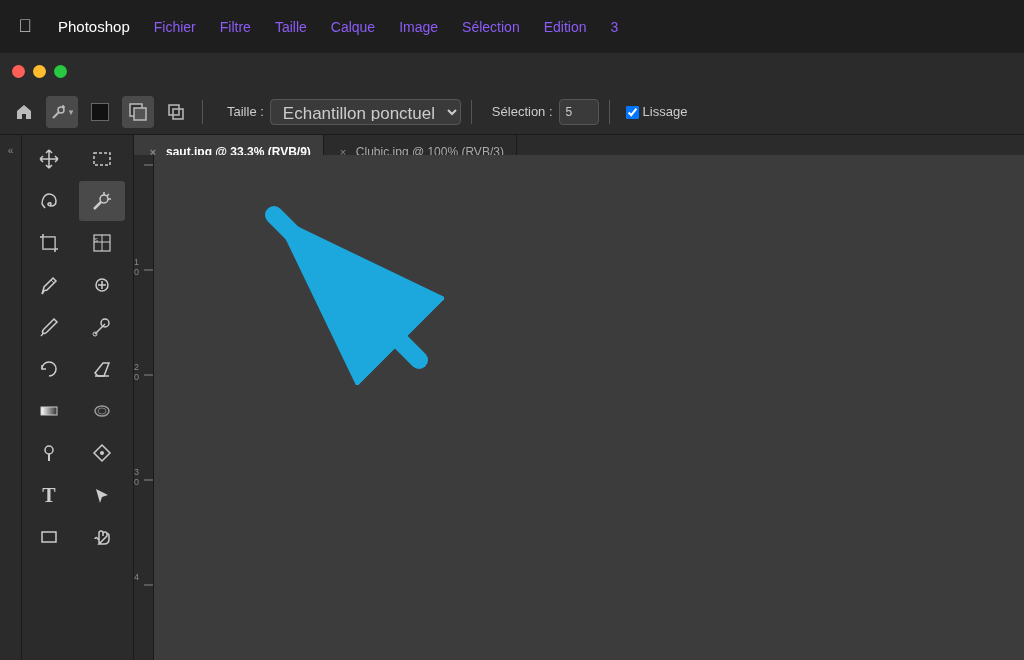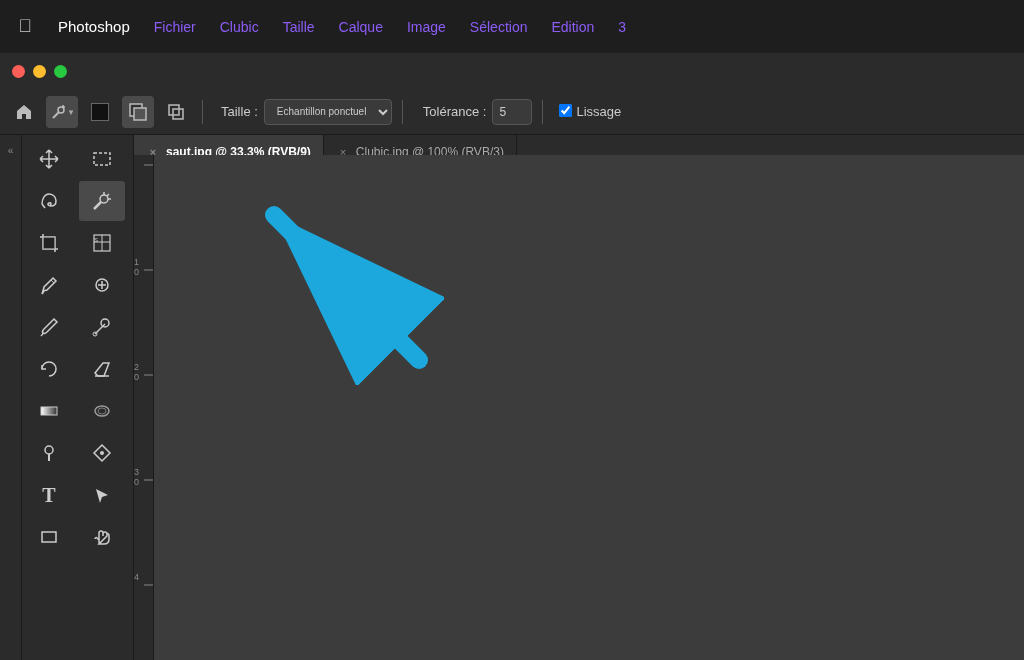--- a/index.html
+++ b/index.html
@@ -85,28 +85,28 @@
     .toolbar-separator {
       width: 1px;
       height: 24px;
       background: #555;
       margin: 0 4px;
     }
 
     .toolbar-label {
       font-size: 13px;
       color: #ccc;
-      margin-left: 8px;
+      margin-left: 14px;
     }
 
     .toolbar-select {
       background: #3a3a3a;
       border: 1px solid #555;
       color: #ccc;
-      font-size: 10px;
+      font-size: 17px;
       padding: 3px 8px;
       border-radius: 4px;
       height: 26px;
       cursor: pointer;
     }
 
     .toolbar-input-label {
       font-size: 13px;
       color: #ccc;
       margin-left: 10px;
@@ -120,21 +120,21 @@
       padding: 3px 6px;
       border-radius: 4px;
       height: 26px;
       width: 40px;
     }
 
     .toolbar-checkbox-label {
       font-size: 13px;
       color: #ccc;
       display: flex;
-      align-items: flex-start;
+      align-items: flex-end;
       gap: 4px;
       margin-left: 6px;
     }
     .toolbar-checkbox-label input { cursor: pointer; }
 
     
     #main-area {
       display: flex;
       height: calc(660px - 53px - 36px - 46px);
     }
@@ -289,21 +289,21 @@
       z-index: 10;
     }
   </style>
 </head>
 <body>
 
 <div id="menu-bar">
   <div class="apple-logo"></div>
   <div class="menu-item bold">Photoshop</div>
   <div class="menu-item">Fichier</div>
-  <div class="menu-item">Clubic</div>
+  <div class="menu-item">Filtre</div>
   <div class="menu-item">Taille</div>
   <div class="menu-item">Calque</div>
   <div class="menu-item">Image</div>
   <div class="menu-item">Sélection</div>
   <div class="menu-item">Edition</div>
   <div class="menu-item">3</div>
 </div>
 
 <div style="display:flex; flex-direction:column;">
   <div id="traffic-lights">
@@ -353,21 +353,21 @@
     <span class="toolbar-label">Taille :</span>
 
     <select class="toolbar-select">
       <option>Echantillon ponctuel</option>
       <option>Moyenne 3x3</option>
       <option>Moyenne 5x5</option>
     </select>
 
     <div class="toolbar-separator"></div>
 
-    <span class="toolbar-input-label">Tolérance :</span>
+    <span class="toolbar-input-label">Sélection :</span>
 
     <input type="text" class="toolbar-input" value="5" style="">
 
     <div class="toolbar-separator"></div>
 
     <label class="toolbar-checkbox-label">
       <input type="checkbox" checked="" style="">
       <span>Lissage</span>
     </label>
   </div>

